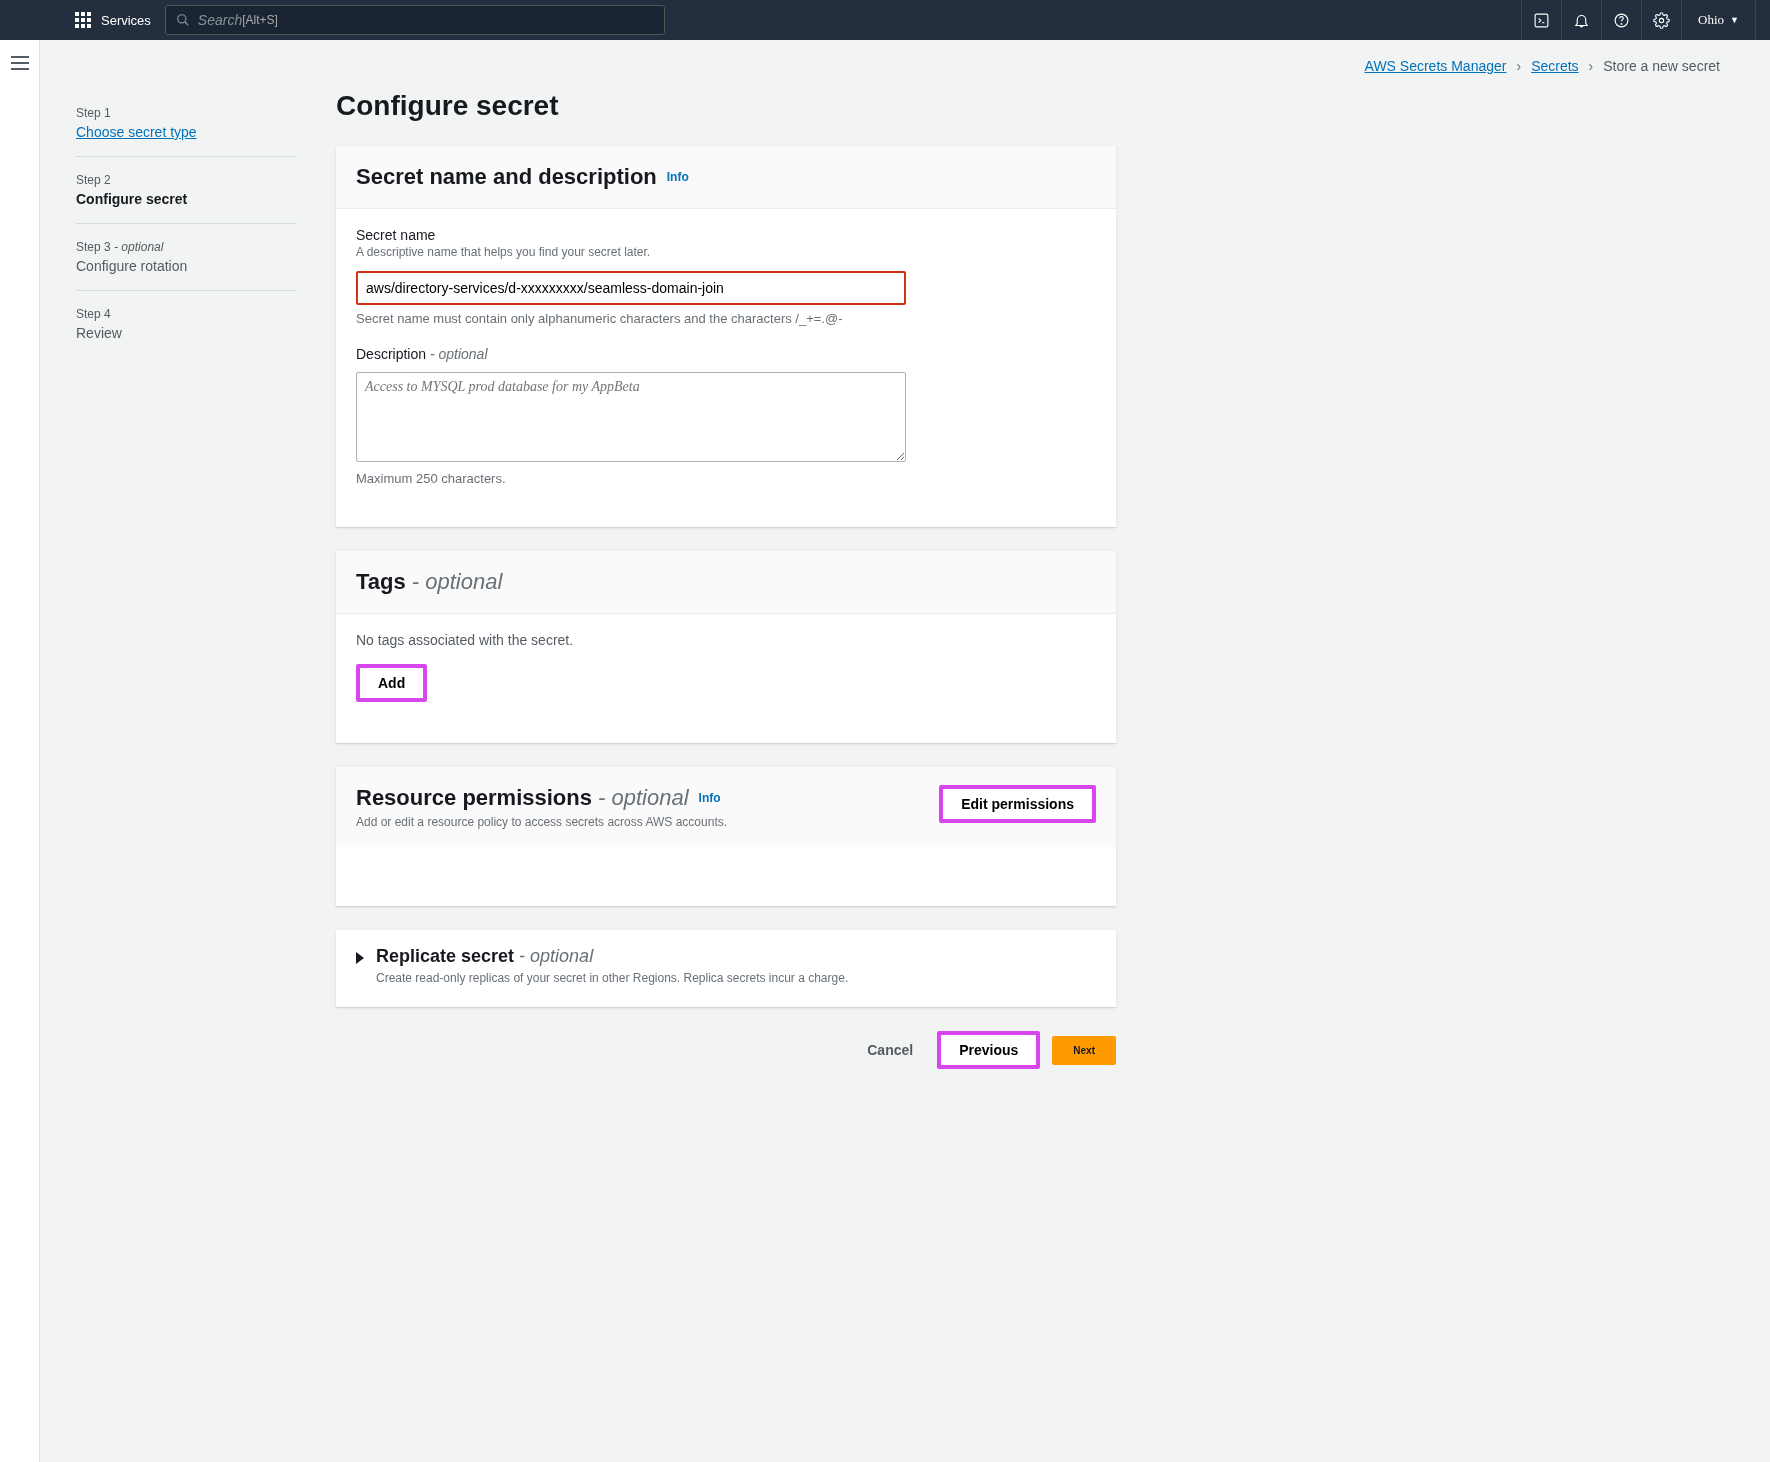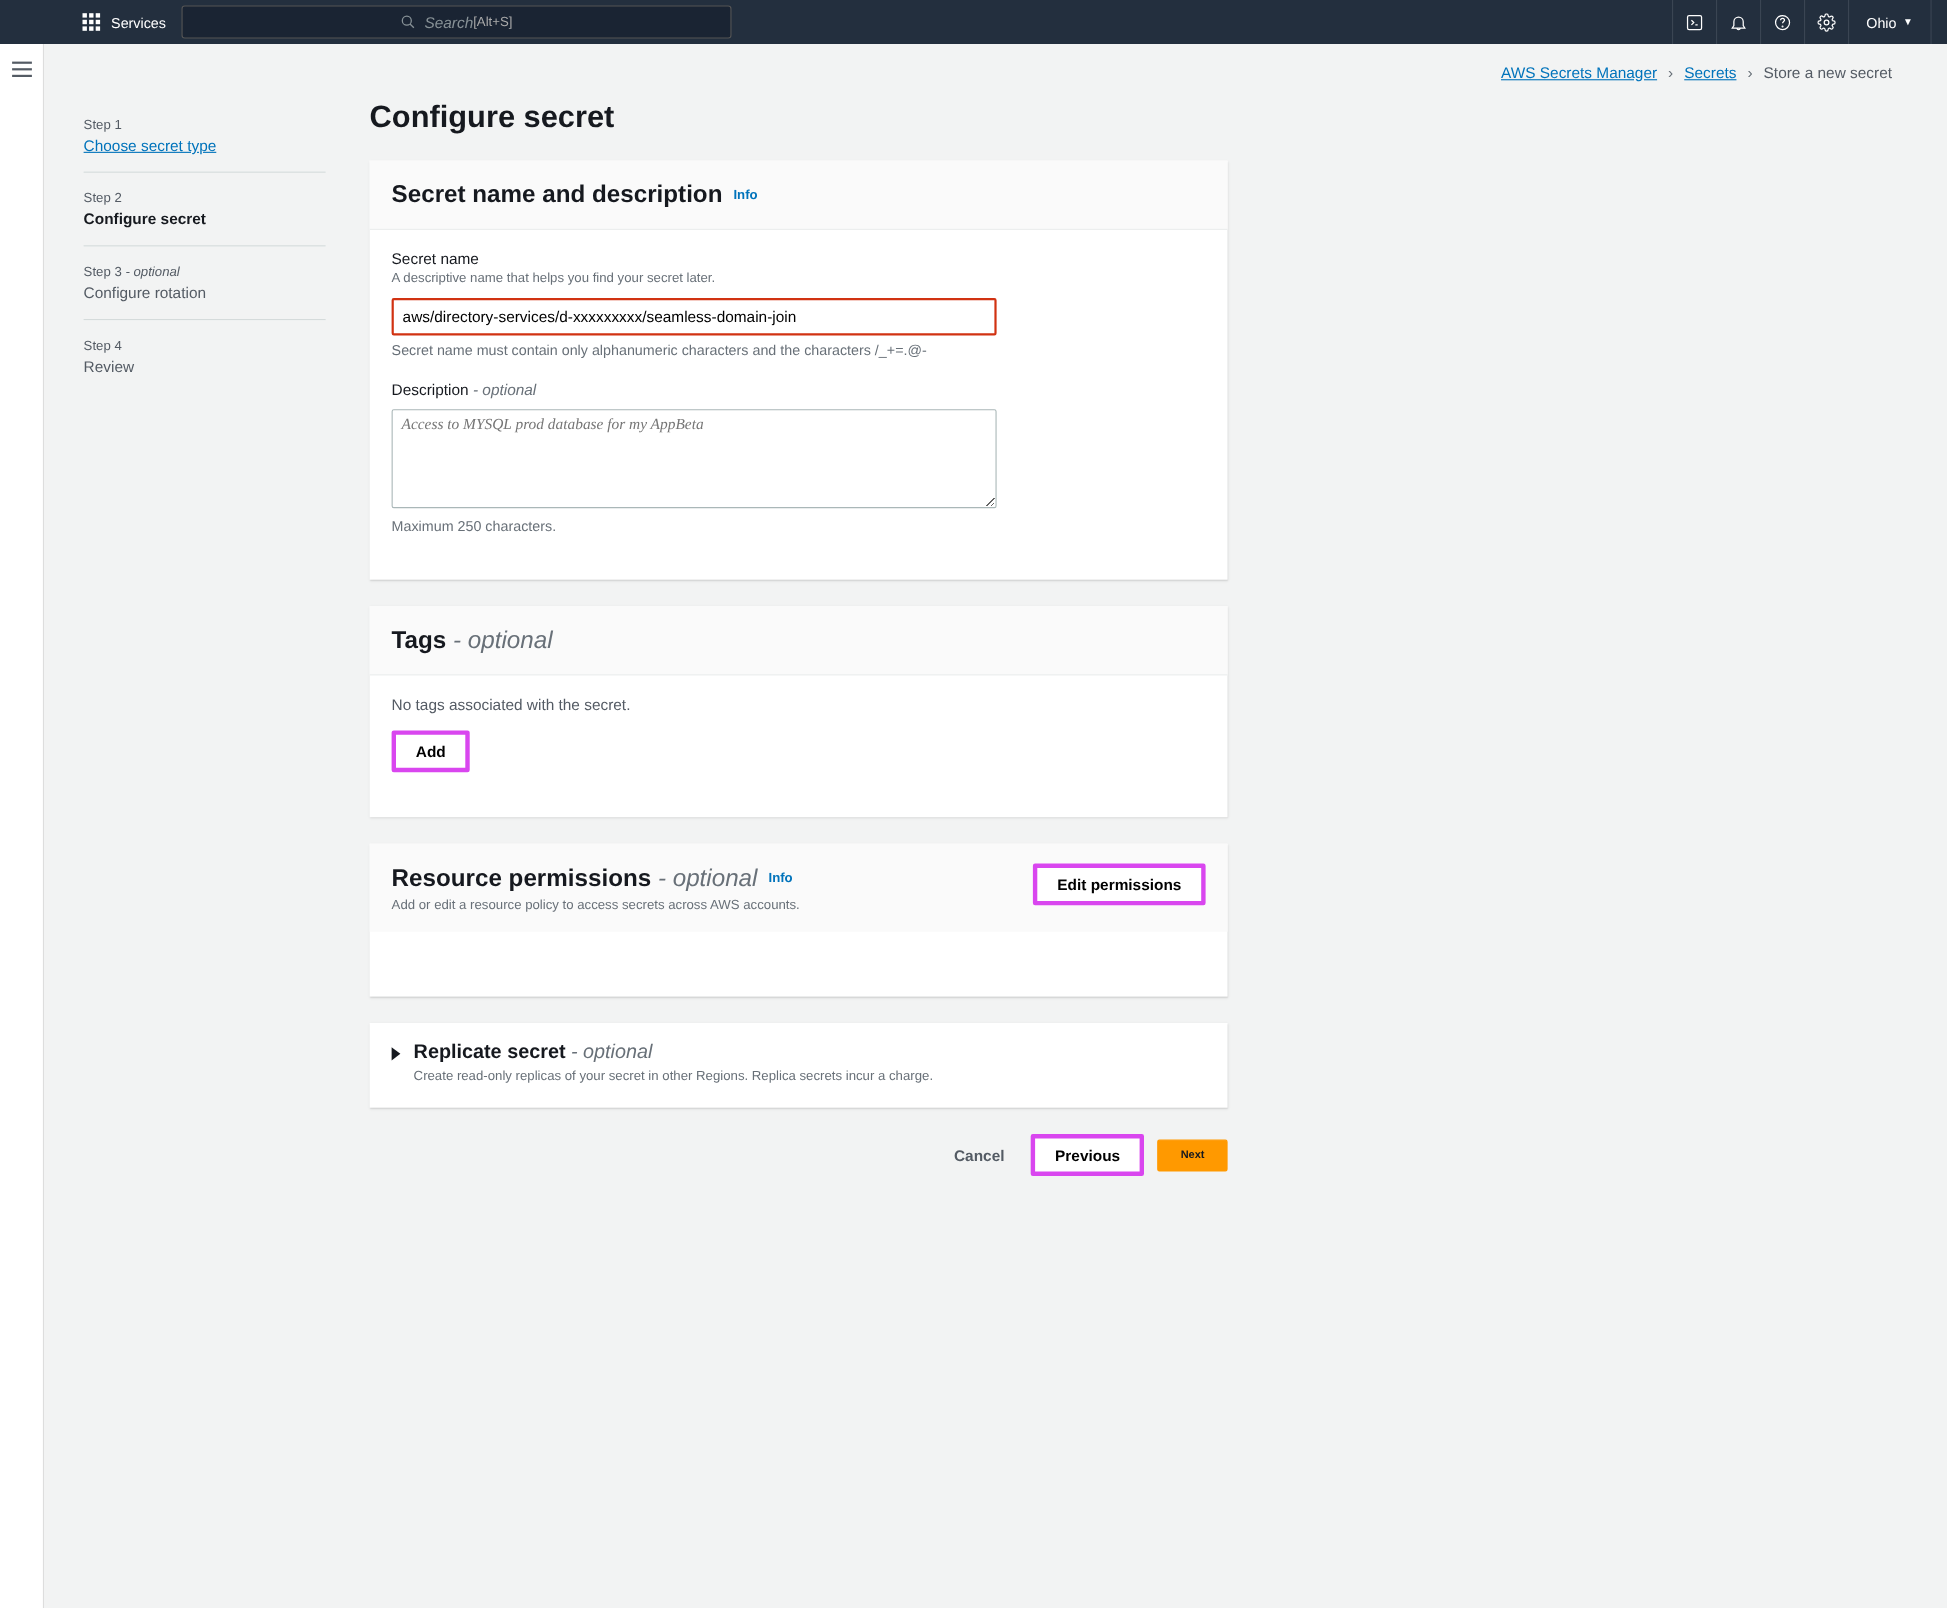--- a/index.html
+++ b/index.html
@@ -43,25 +43,25 @@
   .header .services-label { font-size: 13px; }
   .search-box {
     display:flex; align-items:center;
     background:#1a2433;
     border:1px solid #555;
     border-radius:3px;
     height:30px;
     width:500px;
     padding:0 10px;
     color:#879196;
-    justify-content:center;
+    justify-content:flex-start;
   }
   .search-box .left { display:flex; align-items:center; gap:8px; font-style:italic; }
   .search-box .shortcut { font-size:12px; color:#aaa; font-style:normal;}
-  .header-right { margin-left:auto; display:flex; align-items:center; gap:0; }
+  .header-right { margin-left:auto; display:flex; align-items:center; gap:0;font-family:Liberation Serif, serif; }
   .hicon {
     width:40px; height:40px; display:flex; align-items:center; justify-content:center;
     border-left:1px solid #3a4553;
     cursor:pointer;
   }
   .hicon svg { width:17px; height:17px; fill:none; stroke:#fff; stroke-width:1.6; }
   .region-selector { padding:0 16px; display:flex; align-items:center; gap:6px; font-size:13px; border-left:1px solid #3a4553; border-right:1px solid #3a4553; height:40px; cursor:pointer;}
 
   
   .left-rail {

